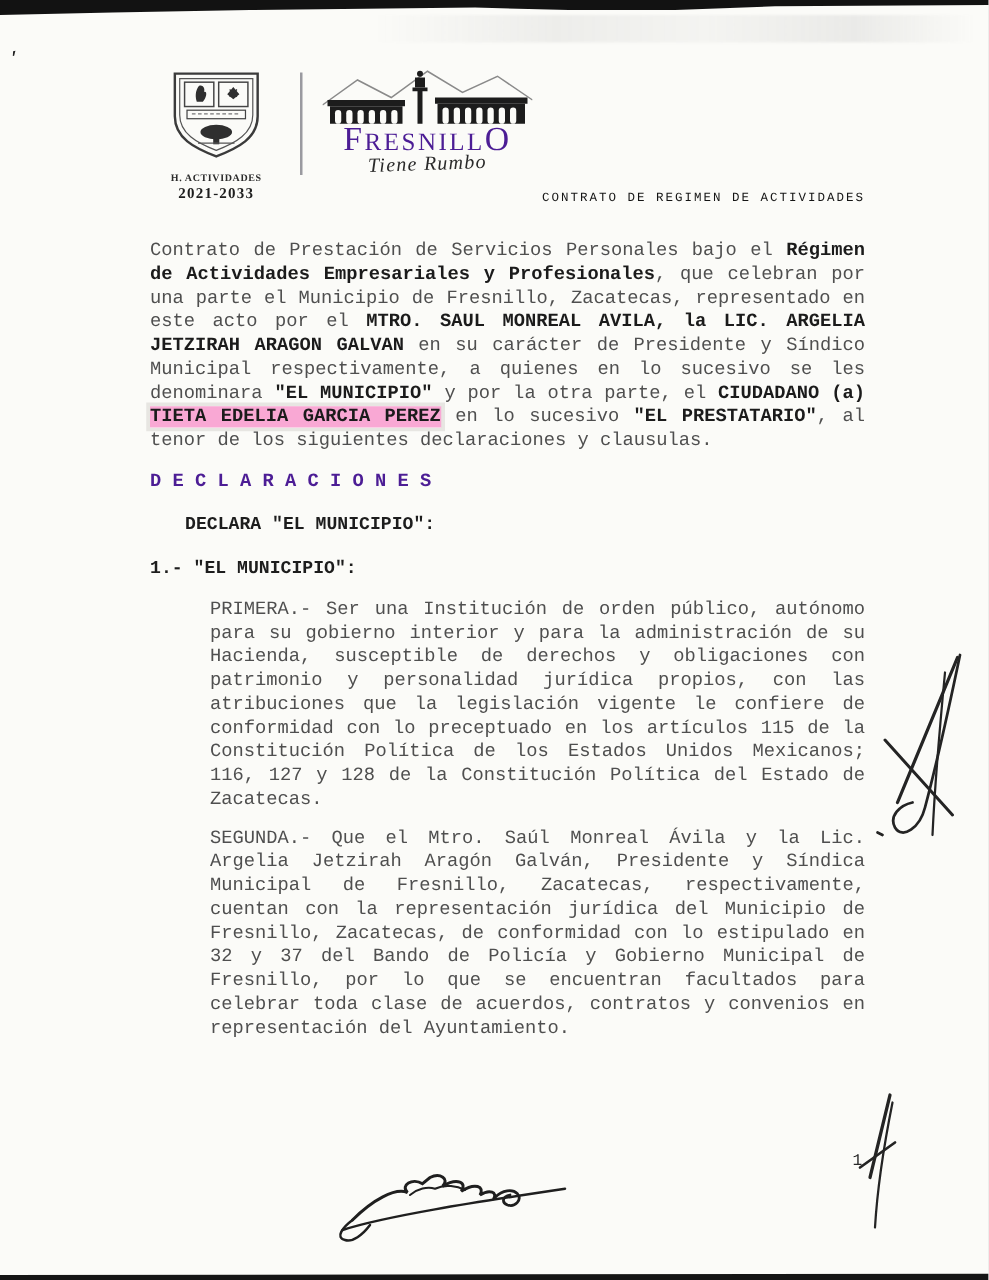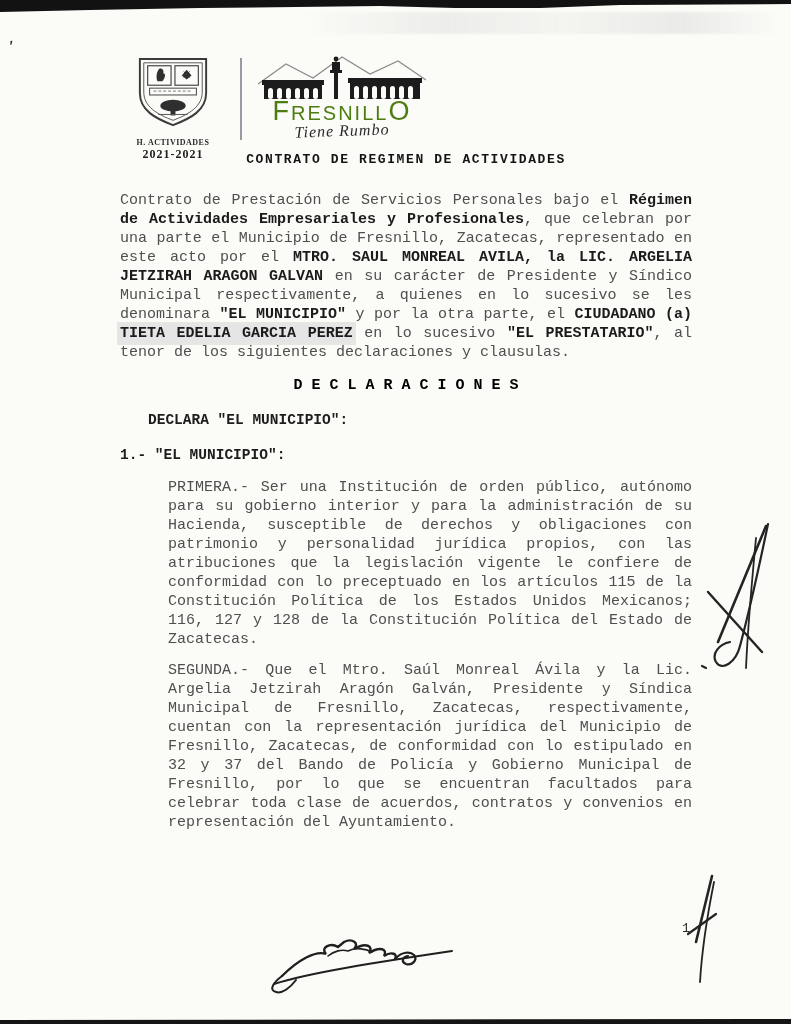--- a/index.html
+++ b/index.html
@@ -17,34 +17,34 @@
   .tick-mark { position:absolute; left:8px; top:40px; width:4px; height:9px; color:#222;
     font-size:12px; font-weight:bold; transform:rotate(-12deg); }
 
   
   .header { position:absolute; left:112px; top:56px; display:flex; align-items:flex-start; }
   .crest-wrap { width:122px; text-align:center; }
   .crest-org { font-family:"Liberation Serif",serif; font-size:8px; letter-spacing:.5px; color:#2b2b2b; font-weight:bold; margin-top:1px; }
   .crest-term { font-family:"Liberation Serif",serif; font-size:12px; color:#1d1d1d; font-weight:bold; letter-spacing:1px; }
   .header-divider { width:2px; height:82px; background:#9a9aa0; margin:2px 10px 0 6px; }
   .logo-wrap { width:180px; text-align:center; margin-top:-2px; }
-  .logo-city { font-family:Liberation Sans, sans-serif; color:#4d7c0f; line-height:18px; letter-spacing:2px; margin-top:-3px; }
+  .logo-city { font-family:Liberation Serif, serif; color:#4c1d95; line-height:18px; letter-spacing:2px; margin-top:-3px; }
   .logo-city .cap { font-size:27px; }
   .logo-city .mid { font-size:20px; }
   .logo-tagline { font-family:"Liberation Serif",serif; font-style:italic; font-size:16px; color:#2a2a2a;
     transform:rotate(-2deg); letter-spacing:1px; margin-top:-2px; }
 
   
   .content { position:absolute; left:120px; top:149px; width:572px; }
-  .doc-title { text-align:center; font-weight:bold; color:#141414; font-size:13px; line-height:21px; letter-spacing:1.6px; margin:0 0 21px 0; }
+  .doc-title { text-align:right; font-weight:normal; color:#141414; font-size:10px; line-height:21px; letter-spacing:1.6px; margin:0 0 21px 0; }
   p.body { font-size:15px; line-height:19px; color:#4f4f4f; text-align:justify; margin:0 0 14px 0; }
   p.tight { margin-bottom:12px;margin-left:48px; }
   .seg-b { font-weight:bold; color:#1b1b1b; }
-  .seg-h { background:#e5e5e5; box-shadow:0 0 0 3px #e7e6e2; }
-  .section-heading { text-align:center; font-weight:bold; color:#000000; font-size:15px; line-height:19px; margin:0 0 16px 0; }
+  .seg-h { background:#f9a8d4; box-shadow:0 0 0 3px #e7e6e2; }
+  .section-heading { text-align:left; font-weight:bold; color:#4c1d95; font-size:15px; line-height:19px; margin:0 0 16px 0; }
   .sub-heading { font-weight:bold; color:#1d1d1d; font-size:14.5px; line-height:19px; margin:0 0 13px 0; }
   .indent { padding-left:28px; }
   .para-gap { margin-top:16px; }
 
   
   .sig { position:absolute; pointer-events:none; }
   .sig-center { left:268px; top:918px; }
   .sig-margin-right { left:692px; top:520px; }
   .sig-page-corner { left:686px; top:868px; }
   .page-number { position:absolute; left:682px; top:921px; font-size:13px; color:#2a2a2a; }
@@ -73,21 +73,21 @@
         <path d="M29,26 C27,20 29,15 31,13 C34,12 36,15 35,18 C38,17 37,23 34,26 Z" fill="#2f2f2f"></path>
         <path d="M54,20 L59,14 L59,24 Z M64,20 L59,14 L59,24 Z" fill="#2f2f2f"></path>
         <path d="M56,22 L62,16 M56,16 L62,22" stroke="#2f2f2f" stroke-width="1"></path>
         <rect x="21" y="33" width="48" height="7" fill="none" stroke="#444" stroke-width="1"></rect>
         <path d="M25,36 h40" stroke="#777" stroke-width="1" stroke-dasharray="3 2"></path>
         <ellipse cx="45" cy="51" rx="13" ry="6" fill="#2f2f2f"></ellipse>
         <rect x="42.5" y="54" width="5" height="7" fill="#2f2f2f"></rect>
         <path d="M30,60 h30" stroke="#555" stroke-width="1"></path>
       </svg>
       <div class="crest-org">H. ACTIVIDADES</div>
-      <div class="crest-term">2021-2021</div>
+      <div class="crest-term">2021-2033</div>
     </div>
     <div class="header-divider"></div>
     <div class="logo-wrap">
       <svg width="168" height="46" viewBox="0 0 168 46">
         <polyline points="0,30 28,10 55,24 84,3 112,20 140,7 168,26" fill="none" stroke="#8a8a8a" stroke-width="1.2"></polyline>
         <rect x="4" y="26" width="62" height="5" fill="#1c1c1c"></rect>
         <rect x="6" y="31" width="58" height="14" fill="#1c1c1c"></rect>
         <g fill="#fbfbf8">
           <rect x="10" y="34" width="5" height="11" rx="2.5"></rect>
           <rect x="19" y="34" width="5" height="11" rx="2.5"></rect>

